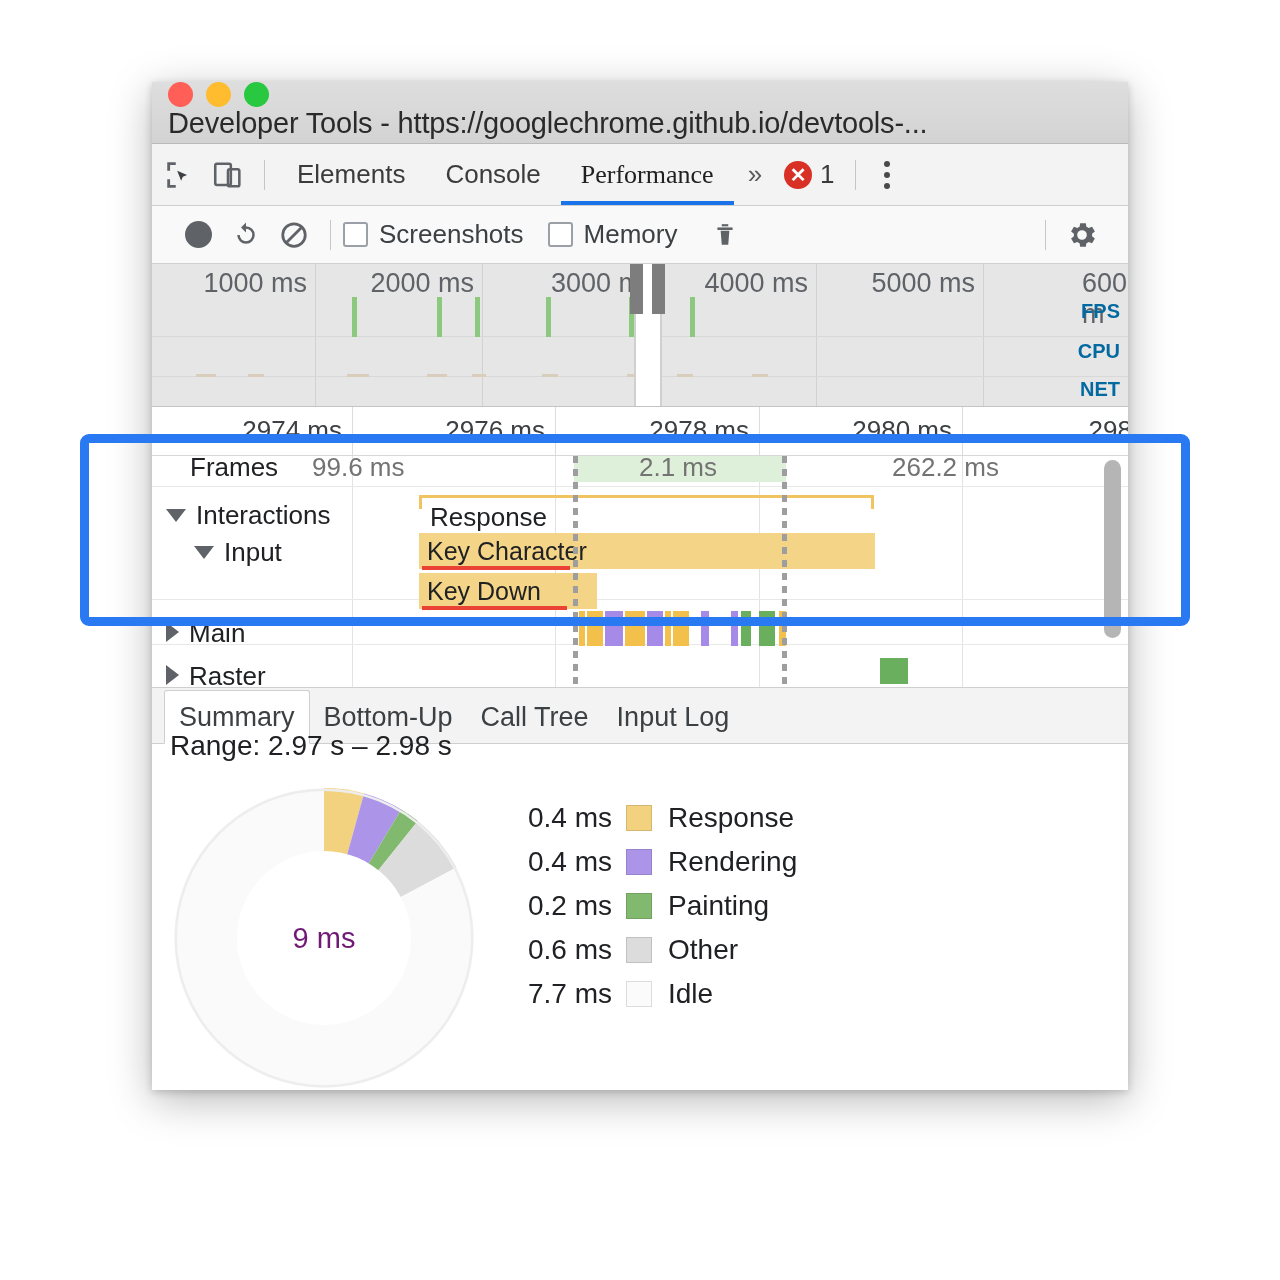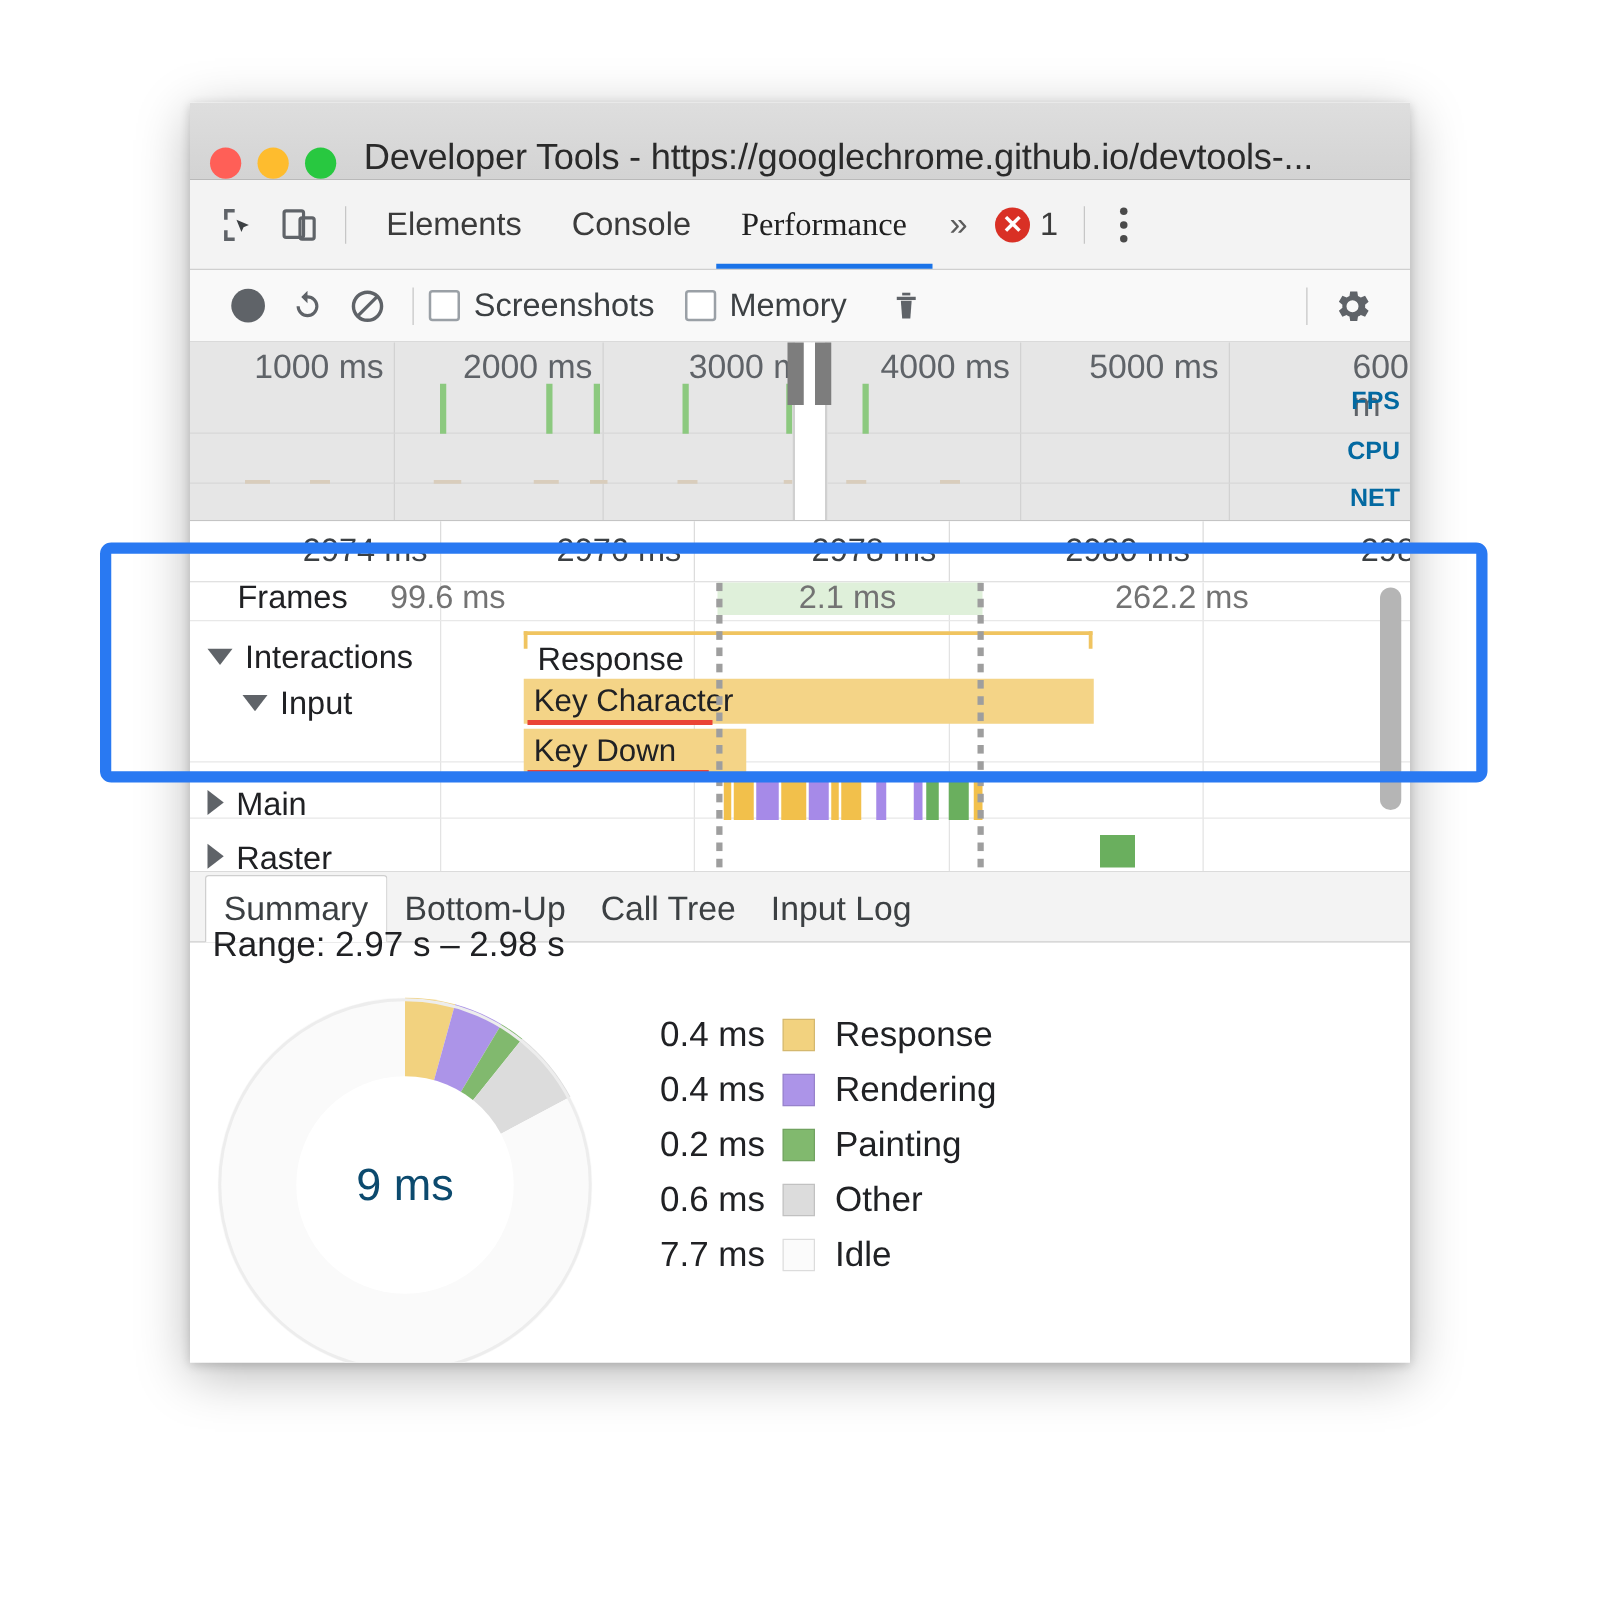--- a/index.html
+++ b/index.html
@@ -17,42 +17,43 @@
     left: 152px; top: 82px;
     width: 976px; height: 1008px;
     background: #ffffff;
     box-shadow: 0 10px 40px rgba(0,0,0,.28), 0 2px 8px rgba(0,0,0,.18);
     overflow: hidden;
   }
   .titlebar {
     height: 62px;
     background: linear-gradient(#dedede, #d3d3d3);
     border-bottom: 1px solid #b9b9b9;
-    display: flex; align-items: flex-end;
+    display: flex; align-items: flex-start;
     padding: 0 16px;
     box-sizing: border-box;
+    flex-direction: column;
   }
   .lights { display:flex; gap:13px; margin-right: 22px; }
   .light { width:25px; height:25px; border-radius:50%; }
   .light.red    { background:#ff5f57; }
   .light.yellow { background:#febc2e; }
   .light.green  { background:#28c840; }
   .title-text {
     font-size: 29px; color: #2a2a2a;
     white-space: nowrap; overflow: hidden;
     letter-spacing: -.2px;
   }
 
   
   .tabstrip {
-    height: 72px;
+    height: 62px;
     background: #f3f3f3;
     border-bottom: 1px solid #cfcfcf;
     display: flex; align-items: center;
-    padding: 0 16px; box-sizing: border-box;
+    padding: 0 4px; box-sizing: border-box;
     position: relative;
   }
   .tb-icon {
     width: 40px; height: 40px;
     display:flex; align-items:center; justify-content:center;
     margin: 0 4px;
   }
   .sep-v { width:1px; height:30px; background:#c6c6c6; margin: 0 12px; }
   .tabs { display:flex; align-items:center; height:100%; }
   .tab {
@@ -193,21 +194,21 @@
 
   .donut-wrap { position:absolute; left:22px; top:100px; width:300px; height:300px; }
   .legend { position:absolute; left:355px; top:108px; }
   .lg-row { display:flex; align-items:center; height:44px; margin-bottom:0px; }
   .lg-val { width:105px; text-align:right; font-size:28px; color:#202124; }
   .lg-sw { width:26px;height:26px; margin: 0 16px 0 14px; box-sizing:border-box; border:1px solid rgba(0,0,0,.12); }
   .lg-name { font-size:28px; color:#202124; }
 
   .donut-center {
     position:absolute; inset:0; display:flex; align-items:center; justify-content:center;
-    font-size:36px; color:#0c4a6e;
+    font-size:29px; color:#701a75;
   }
 
   
   .annot {
     position:absolute;
     border:9px solid #2979f2;
     border-radius:9px;
     box-sizing:border-box;
     pointer-events:none;
   }

